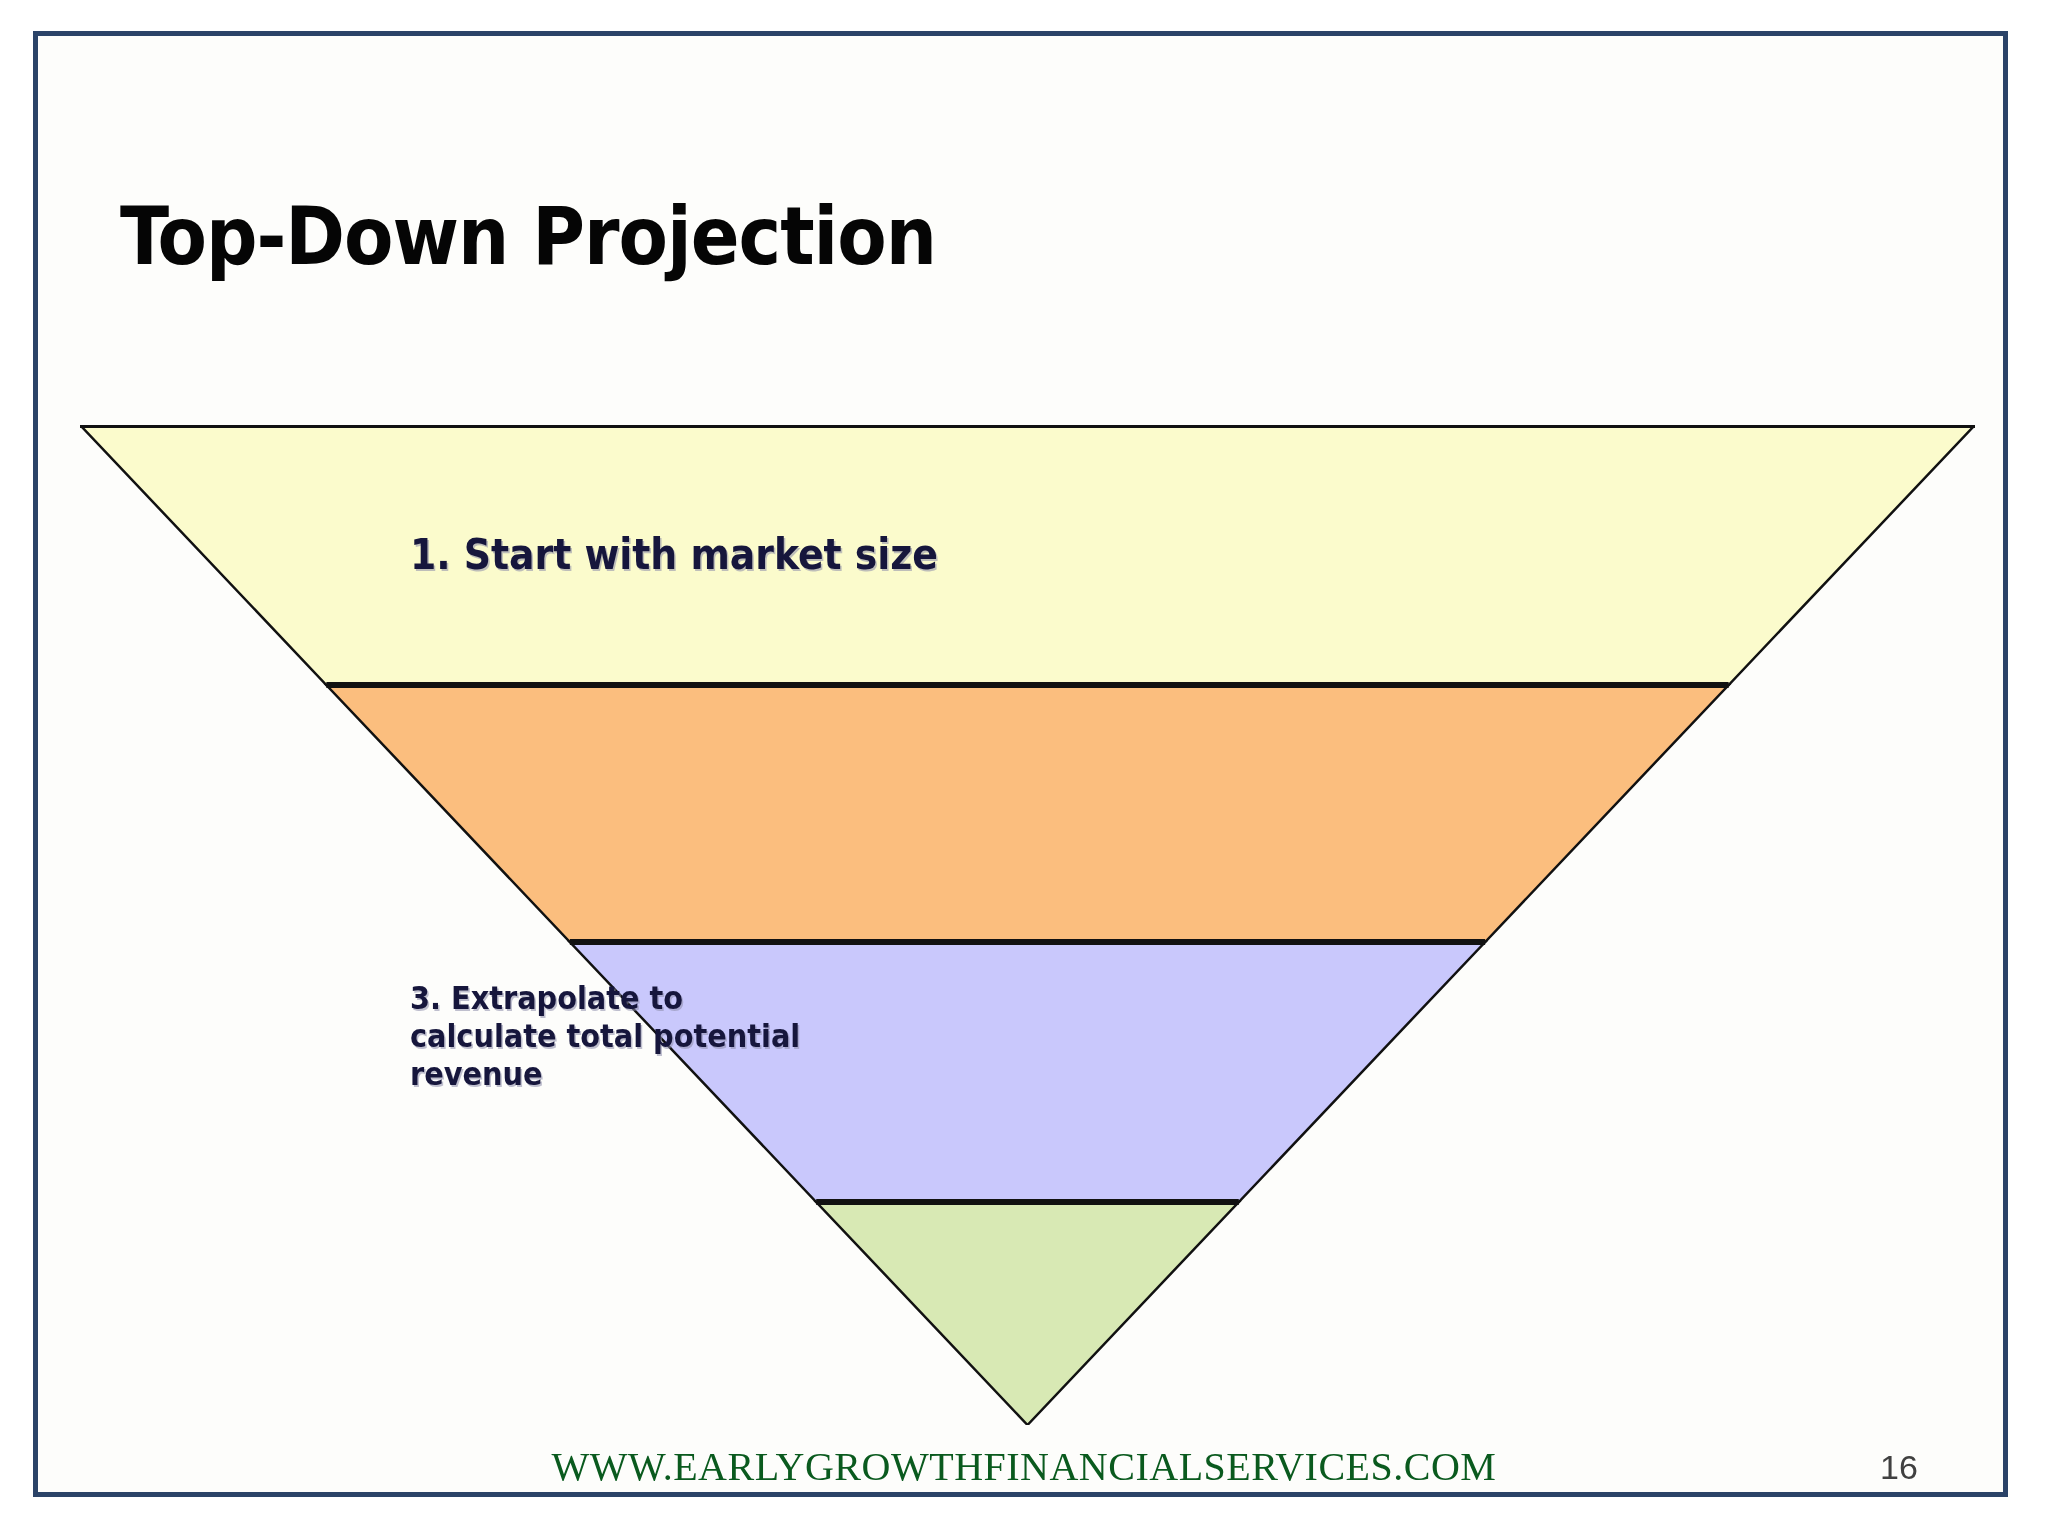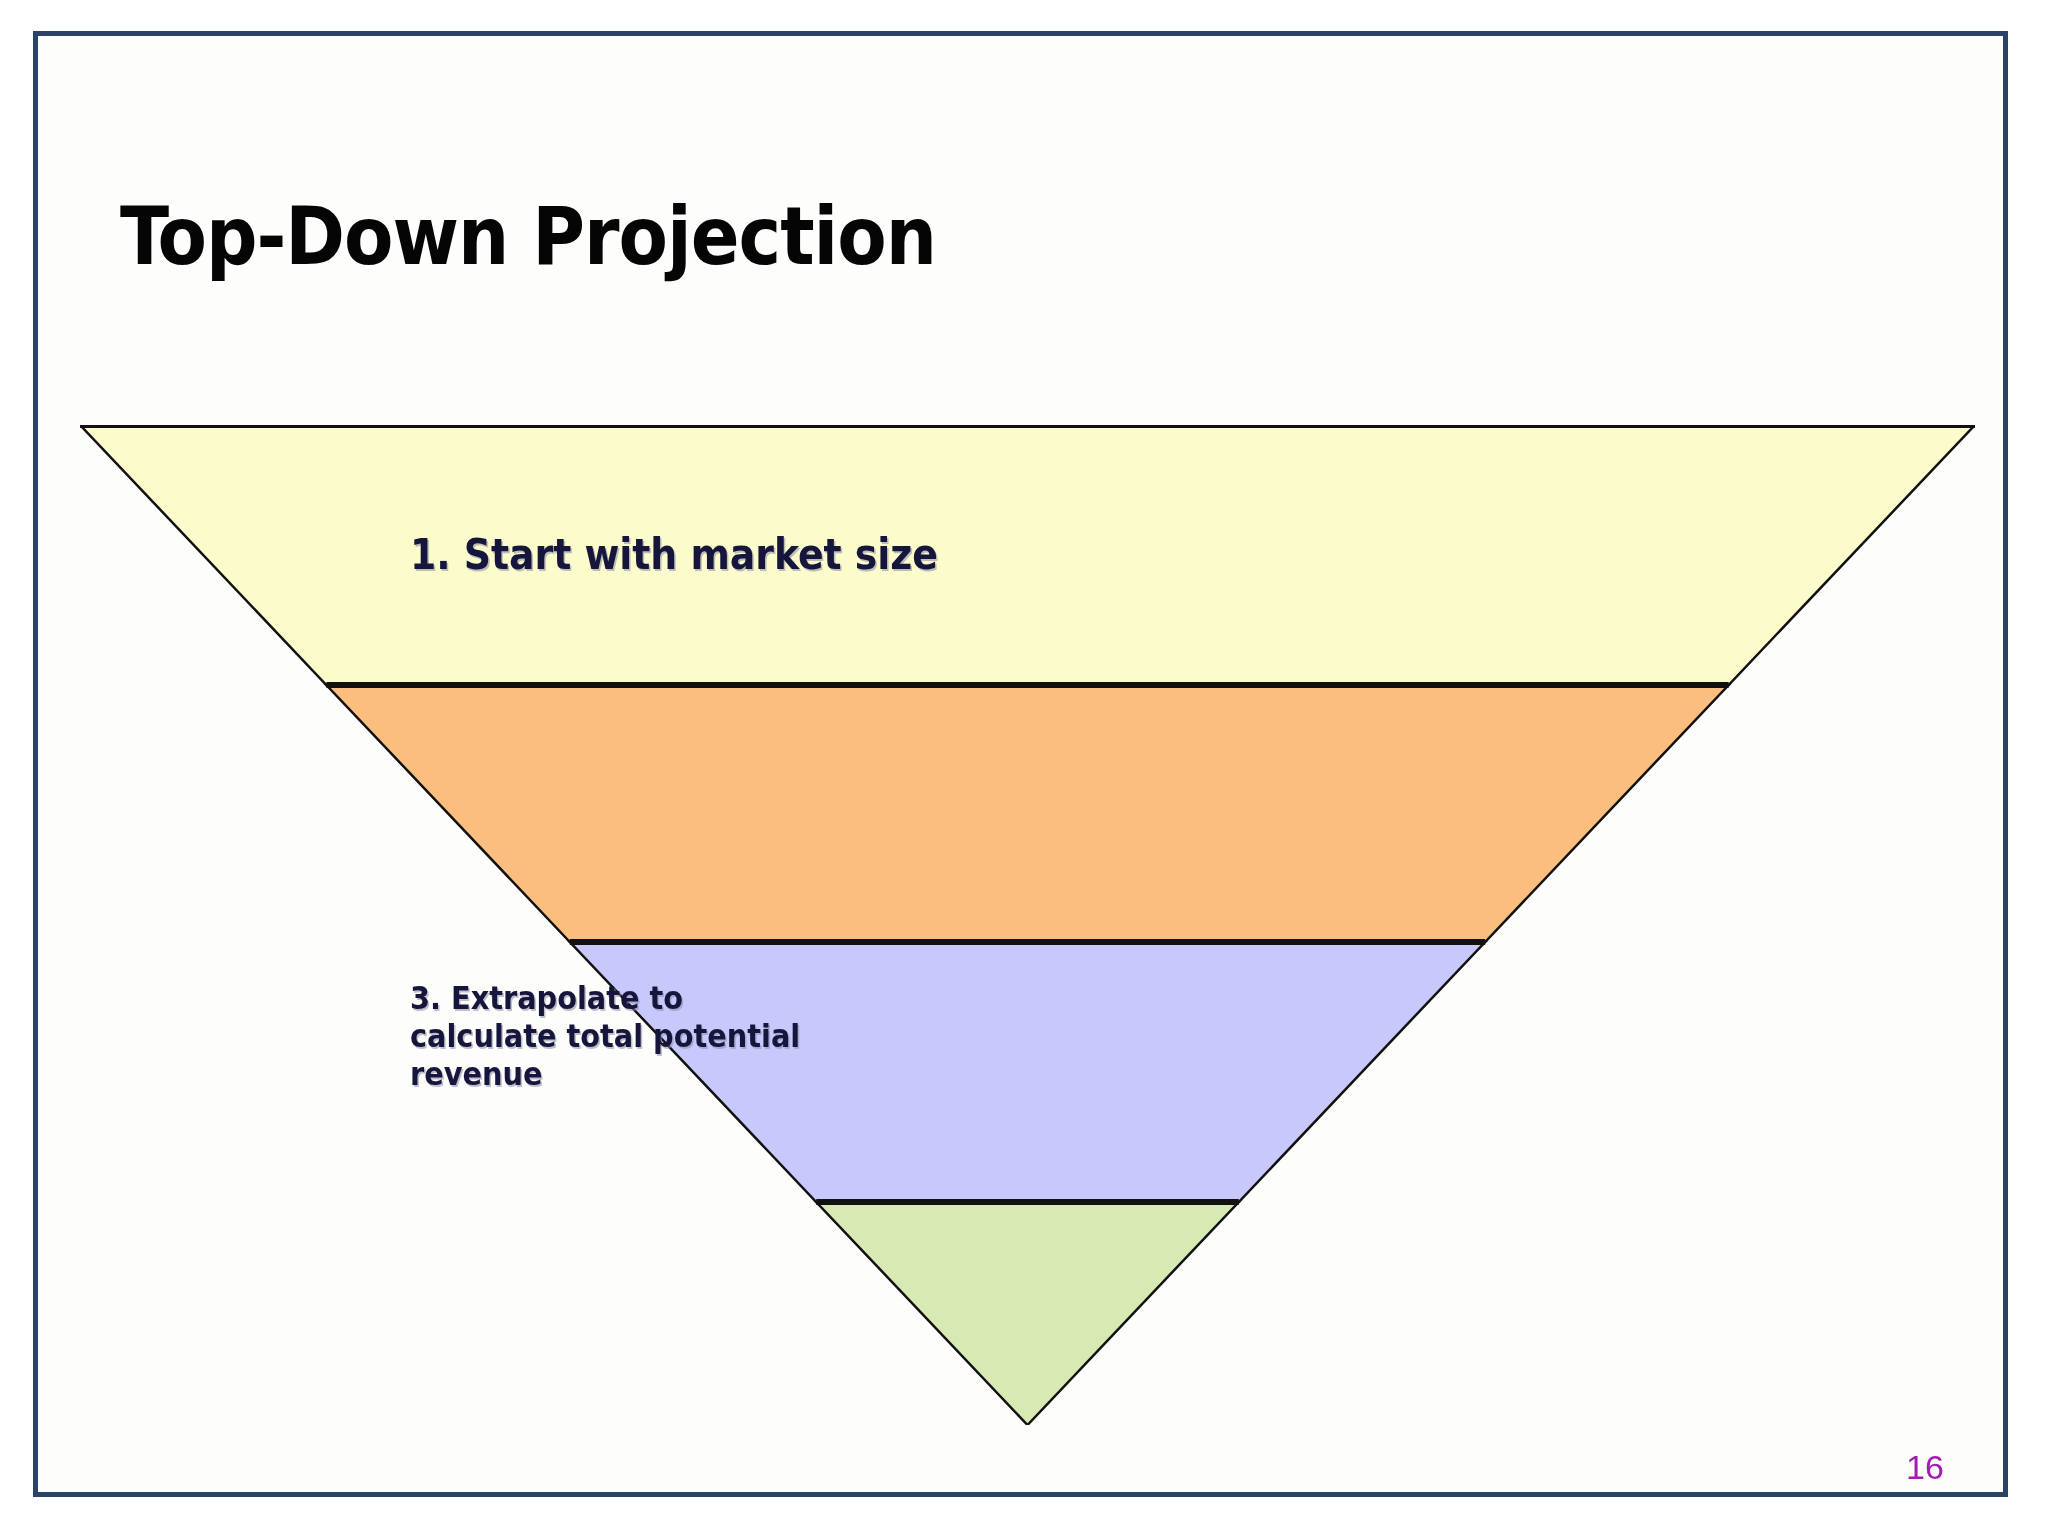--- a/index.html
+++ b/index.html
@@ -108,24 +108,24 @@
     color: #0a5a1e;
     letter-spacing: 0.5px;
   }
 
   
   #page-number {
     position: absolute;
     left: 1880px;
     top: 1448px;
     width: 90px;
-    text-align: center;
+    text-align: left;
     font-family: "Liberation Sans", sans-serif;
     font-size: 34px;
-    color: #a21caf;
+    color: #404040;
   }
 </style>
 </head>
 <body>
 
 <div id="slide">
 
   <div id="slide-frame"></div>
 
   <div id="slide-title">Top-Down Projection</div>
@@ -147,16 +147,17 @@
     </svg>
 
     <div class="funnel-label" id="label-1">1. Start with market size</div>
 
 
     <div class="funnel-label" id="label-3">3. Extrapolate to
 calculate total potential
 revenue</div>
   </div>
 
+  <div id="footer-url">WWW.EARLYGROWTHFINANCIALSERVICES.COM</div>
 
   <div id="page-number">16</div>
 
 </div>
 
 </body></html>

